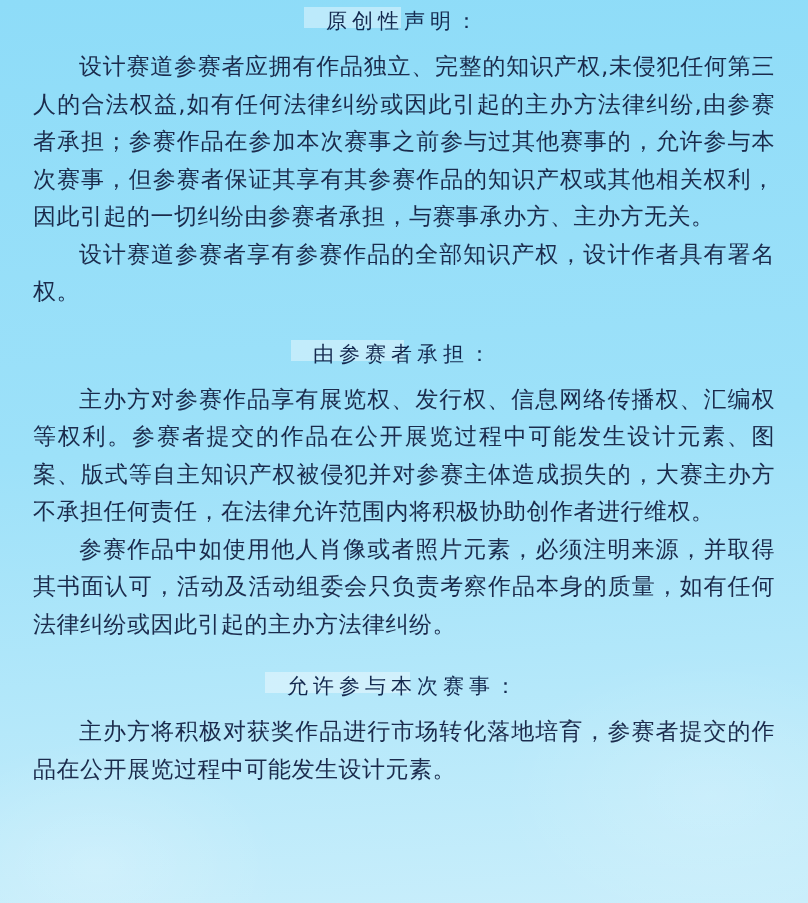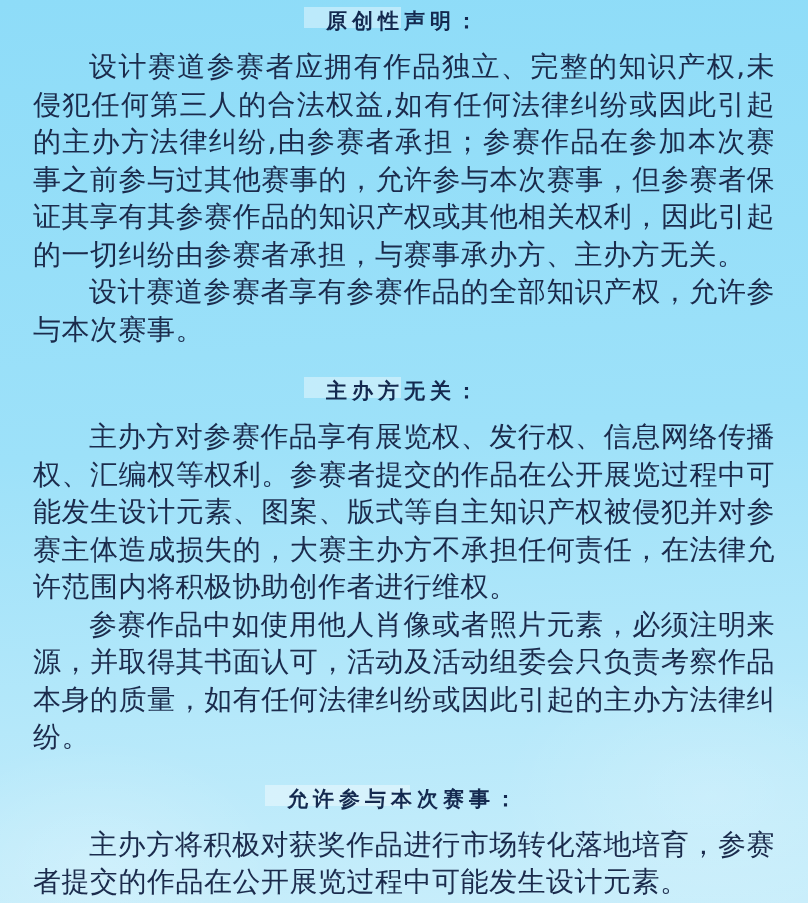--- a/index.html
+++ b/index.html
@@ -25,21 +25,21 @@
   }
   main.doc{
     width:808px;
     height:903px;
     padding:6px 33px 0 33px;
   }
   h2.sec-heading{
     text-align:center;
     font-size:21px;
     line-height:30px;
-    font-weight:bold;
+    font-weight:normal;
     color:var(--heading-color);
     letter-spacing:5px;
     margin-top:28px;
     margin-bottom:12px;
   }
   main.doc > section:first-child h2.sec-heading{
     margin-top:0;
   }
   .heading-text{
     position:relative;
@@ -50,44 +50,44 @@
     content:"";
     position:absolute;
     left:-22px;
     top:1px;
     width:62%;
     height:21px;
     background:var(--highlight-color);
     z-index:-1;
   }
   p.sec-body{
-    font-size:28px;
+    font-size:23px;
     line-height:37.5px;
     letter-spacing:0.5px;
     text-align:justify;
     text-indent:2em;
     color:var(--text-color);
   }
 </style>
 </head>
 <body>
 
 <main class="doc">
 
   <section>
     <h2 class="sec-heading"><span class="heading-text"><span>原创性声明：</span></span></h2>
     <p class="sec-body">设计赛道参赛者应拥有作品独立、完整的知识产权,未侵犯任何第三人的合法权益,如有任何法律纠纷或因此引起的主办方法律纠纷,由参赛者承担；参赛作品在参加本次赛事之前参与过其他赛事的，允许参与本次赛事，但参赛者保证其享有其参赛作品的知识产权或其他相关权利，因此引起的一切纠纷由参赛者承担，与赛事承办方、主办方无关。</p>
   </section>
 
   <section>
-    <p class="sec-body">设计赛道参赛者享有参赛作品的全部知识产权，允许参与本次赛事。</p>
+    <p class="sec-body">设计赛道参赛者享有参赛作品的全部知识产权，设计作者具有署名权。</p>
   </section>
 
   <section>
-    <h2 class="sec-heading"><span class="heading-text"><span>主办方无关：</span></span></h2>
+    <h2 class="sec-heading"><span class="heading-text"><span>由参赛者承担：</span></span></h2>
     <p class="sec-body">主办方对参赛作品享有展览权、发行权、信息网络传播权、汇编权等权利。参赛者提交的作品在公开展览过程中可能发生设计元素、图案、版式等自主知识产权被侵犯并对参赛主体造成损失的，大赛主办方不承担任何责任，在法律允许范围内将积极协助创作者进行维权。</p>
   </section>
 
   <section>
     <p class="sec-body">参赛作品中如使用他人肖像或者照片元素，必须注明来源，并取得其书面认可，活动及活动组委会只负责考察作品本身的质量，如有任何法律纠纷或因此引起的主办方法律纠纷。</p>
   </section>
 
   <section>
     <h2 class="sec-heading"><span class="heading-text"><span>允许参与本次赛事：</span></span></h2>
     <p class="sec-body">主办方将积极对获奖作品进行市场转化落地培育，参赛者提交的作品在公开展览过程中可能发生设计元素。</p>

